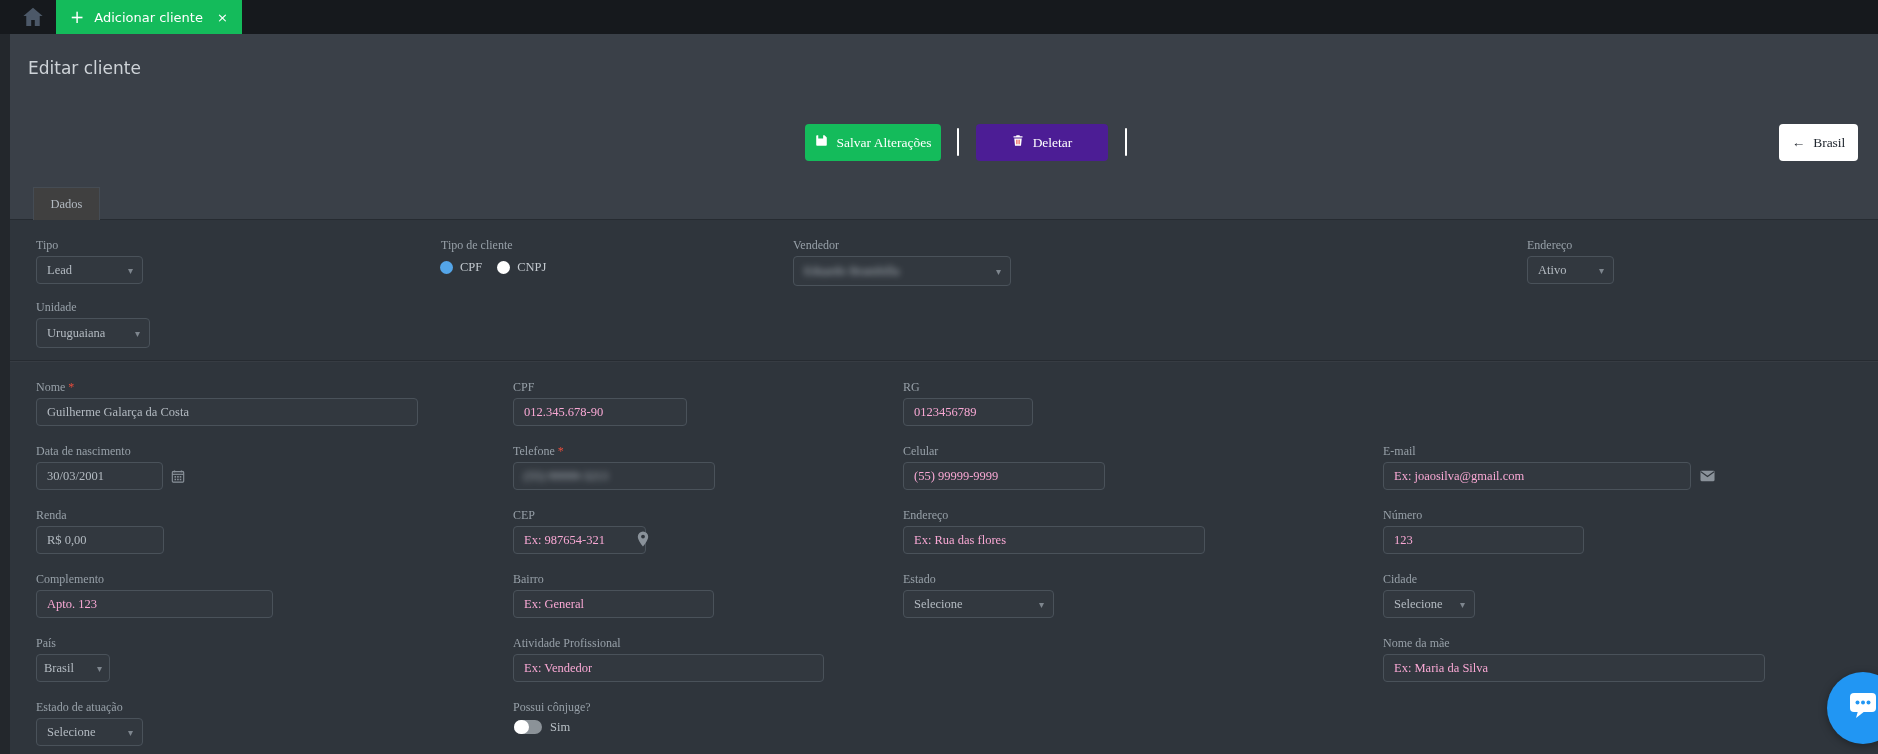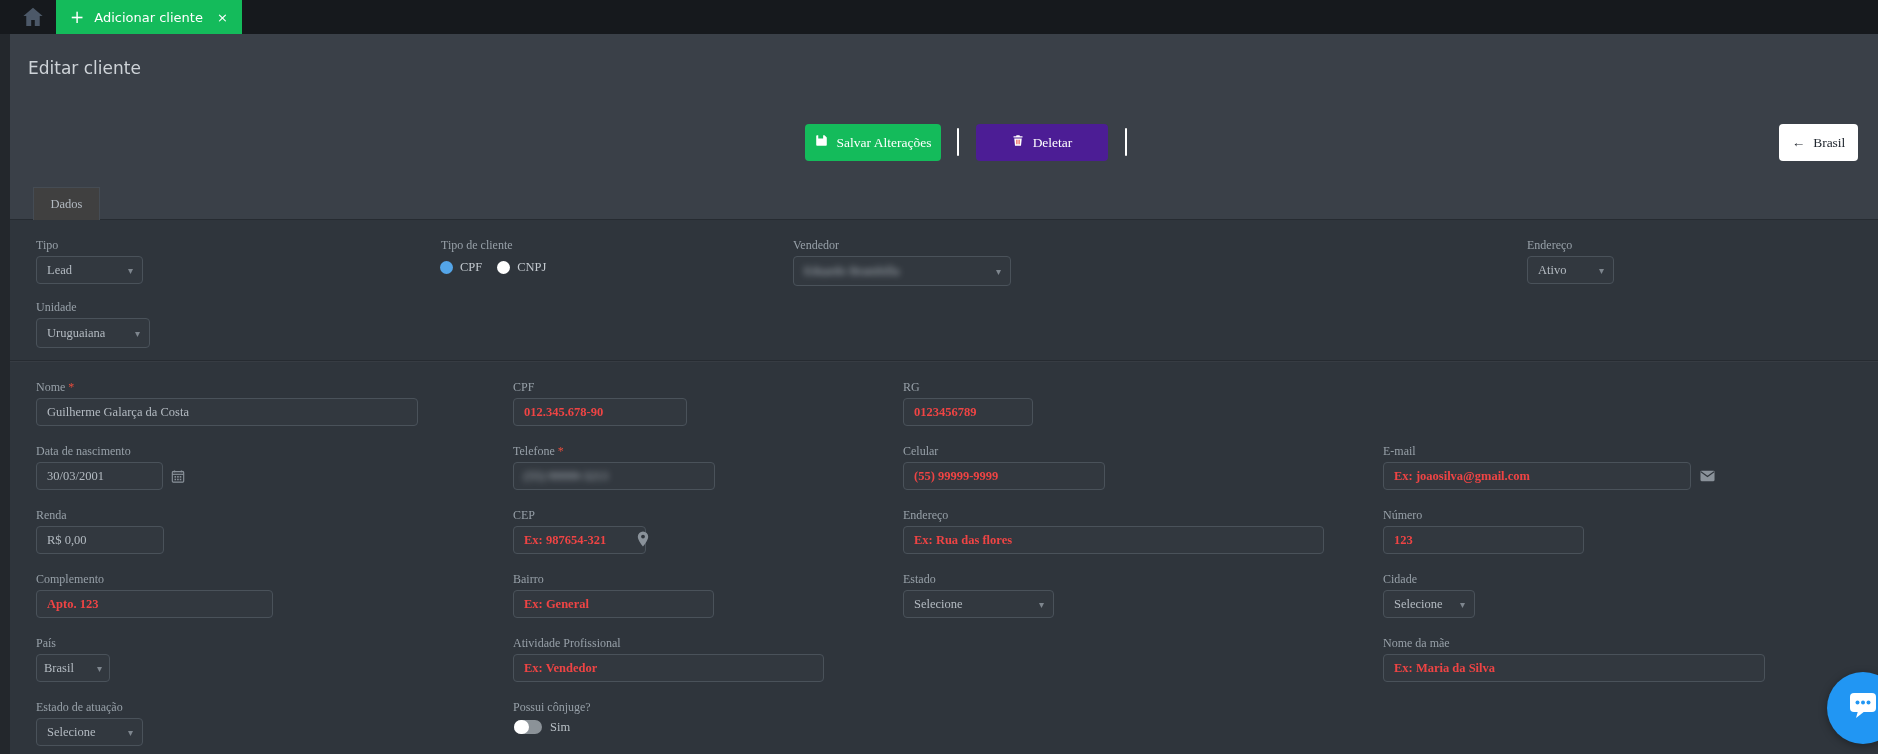--- a/index.html
+++ b/index.html
@@ -46,21 +46,21 @@
 
   
   .field{position:absolute;z-index:2;}
   .lbl{display:block;font-size:12px;color:#97a0a8;line-height:14px;margin-bottom:4px;}
   .req{color:#e74c3c;margin-left:3px;}
   .input,.select{height:28px;box-sizing:border-box;border:1px solid #4a525a;border-radius:4px;
     background:rgba(255,255,255,0.015);display:flex;align-items:center;padding:0 10px;
     font-size:12.5px;cursor:text;}
   .select{cursor:pointer;justify-content:space-between;padding-right:9px;}
   .val{color:#b4bbc2;white-space:nowrap;overflow:hidden;}
-  .ph{color:#ef4444;white-space:nowrap;overflow:hidden;font-weight:bold;}
+  .ph{color:#f9a8d4;white-space:nowrap;overflow:hidden;}
   .blurred{filter:blur(3px);opacity:.95;}
   .chev{color:#7e868e;font-size:10px;margin-left:8px;}
 
   .radio-row{position:absolute;display:flex;align-items:center;gap:7px;
     font-size:12.5px;color:#c3c9cf;z-index:2;}
   .radio{width:13px;height:13px;border-radius:50%;display:inline-block;cursor:pointer;}
   .radio.sel{background:#54a5e8;}
   .radio.unsel{background:#ffffff;}
   .radio-lbl{margin-right:8px;cursor:pointer;}
 
@@ -258,21 +258,21 @@
   </div>
   <span class="adj-icon" style="left:637px;top:531px;">
     <svg width="12" height="16" viewBox="0 0 12 16">
         <path d="M6 0.5a5.2 5.2 0 0 1 5.2 5.2C11.2 9.4 6 15.5 6 15.5S0.8 9.4 0.8 5.7A5.2 5.2 0 0 1 6 0.5z" fill="#8a929a"></path>
         <circle cx="6" cy="5.6" r="1.9" fill="#2f353c"></circle>
       </svg>
   </span>
 
   <div class="field" style="left:903px;top:508px;width:381px;">
     <span class="lbl">Endereço</span>
-    <div class="input" style="width:421px;align-items:center;">
+    <div class="input" style="width:302px;align-items:center;">
       <span class="ph">Ex: Rua das flores</span>
     </div>
   </div>
 
   <div class="field" style="left:1383px;top:508px;width:201px;">
     <span class="lbl">Número</span>
     <div class="input" style="width:201px;">
       <span class="ph">123</span>
     </div>
   </div>

